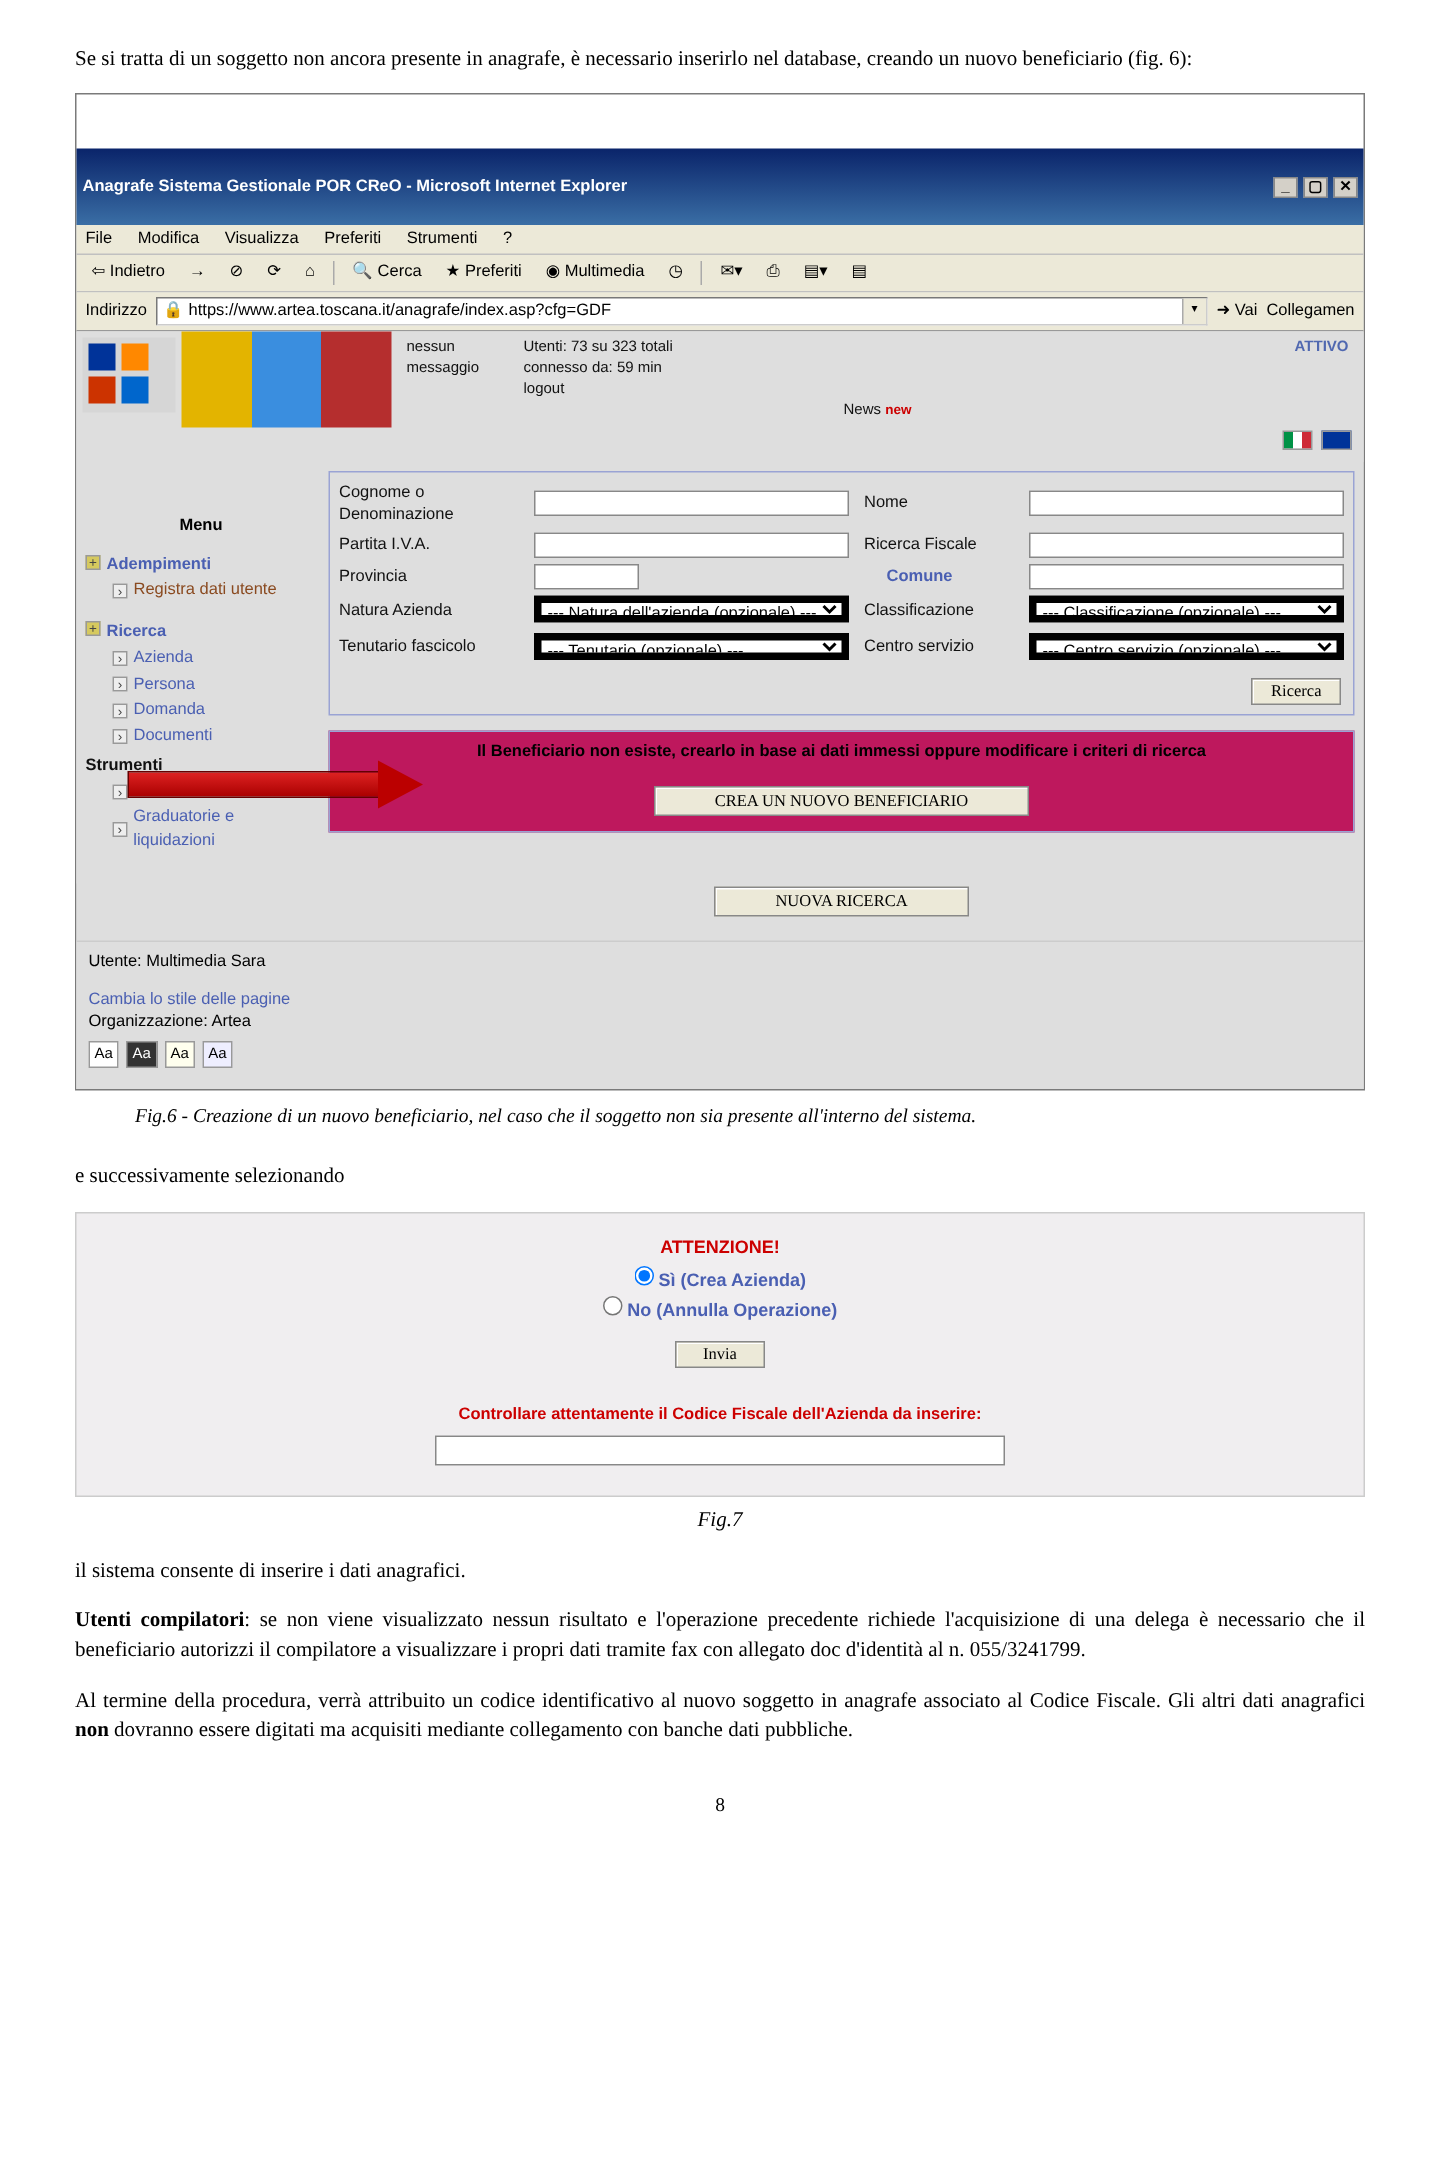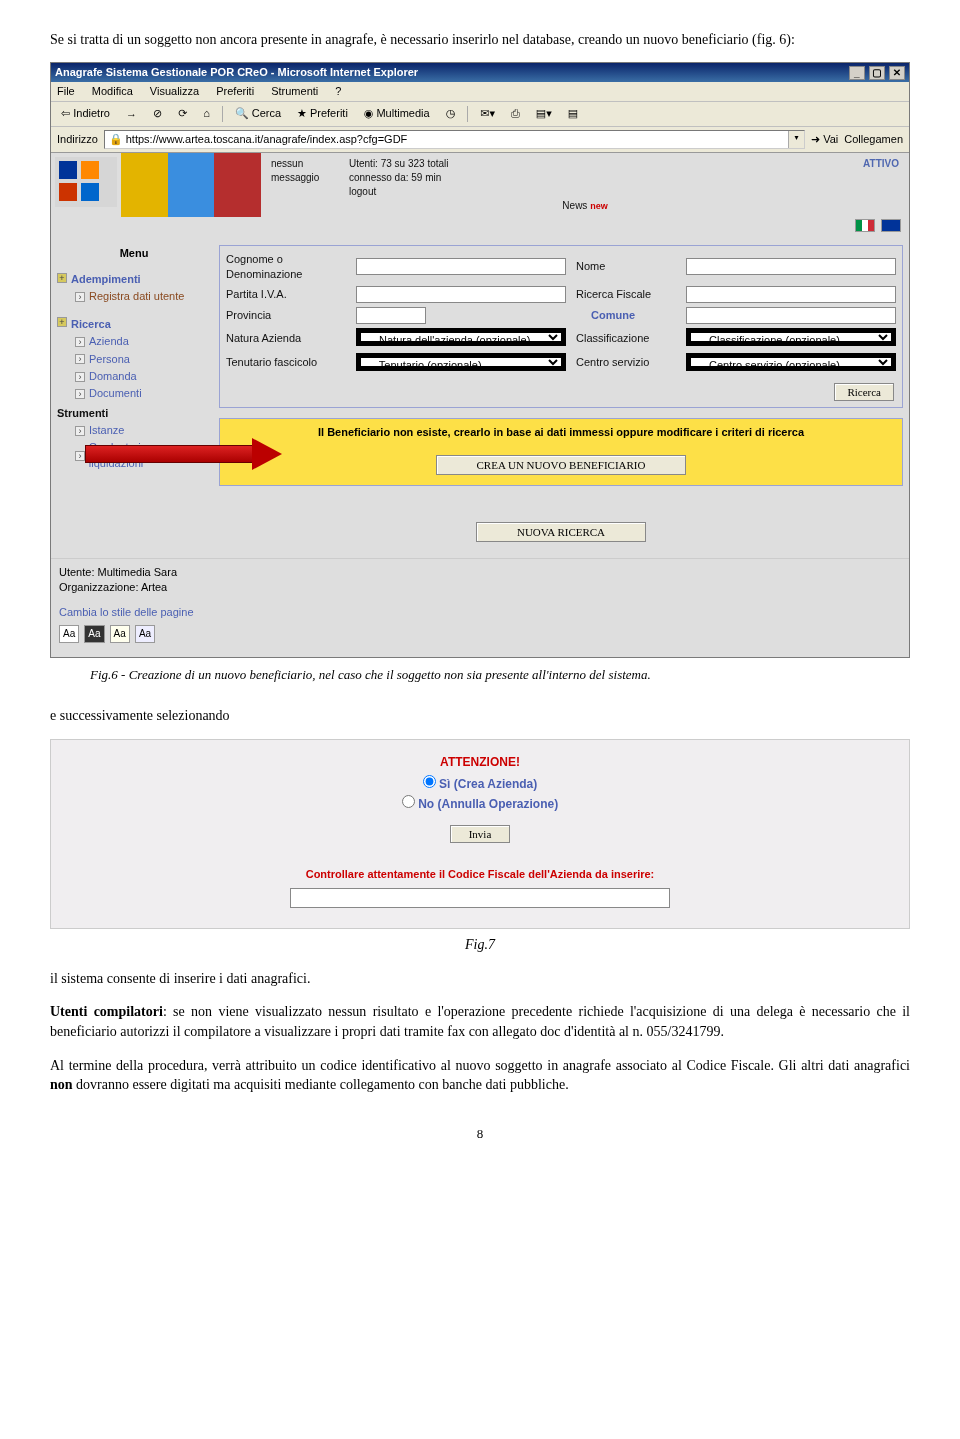--- a/index.html
+++ b/index.html
@@ -14,26 +14,27 @@
   .intro { margin-bottom: 12px; }
   .ie-window {
     border: 1px solid #7a7a7a;
     font-family: Tahoma, Arial, sans-serif;
     font-size: 11px;
     background: #fff;
   }
   .ie-titlebar {
     background: linear-gradient(to bottom, #0a246a, #3a6ea5);
     color: #fff;
-    padding: 2px 4px;
+    padding: 18px 4px;
     display: flex;
     justify-content: space-between;
     align-items: center;
     font-weight: bold;
     font-size: 11px;
+    margin-top: 36px;
   }
   .ie-titlebar .win-controls span {
     display: inline-block;
     width: 16px; height: 14px;
     background: #d4d0c8;
     border: 1px solid #888;
     text-align: center;
     line-height: 12px;
     color: #000;
     font-size: 10px;
@@ -137,20 +138,21 @@
     width: 190px;
     background: #dedede;
     padding: 4px 6px 20px;
     font-size: 11px;
   }
   .sidebar .menu-title {
     text-align: center;
     font-weight: bold;
     color: #000;
     padding: 3px 0 6px;
+    margin-top: 28px;
   }
   .sb-section { color: #4a5fb2; font-weight: bold; margin-top: 4px; }
   .sb-item {
     color: #4a5fb2;
     padding: 1px 0 1px 18px;
     display: flex; align-items:center; gap:4px;
   }
   .sb-item.dark { color: #111; }
   .sb-item.reg { color: #8a4a20; }
   .sqicon {
@@ -208,21 +210,21 @@
     border: 1px solid #888;
     box-shadow: inset 1px 1px 0 #fff;
     padding: 2px 12px;
     font-size: 11px;
     font-family: Tahoma;
     cursor: pointer;
   }
   .btn.wide { padding: 3px 40px; }
   .msg-panel {
     border: 1px solid #9aa3d4;
-    background: #fde047;
+    background: #be185d;
     padding: 6px;
     text-align: center;
     font-weight: bold;
     font-size: 11px;
     margin-bottom: 16px;
     position: relative;
   }
   .red-arrow {
     position: absolute;
     left: -200px;
@@ -484,22 +486,22 @@
         </div>
 
         <div style="text-align:center; padding:20px 0 10px;">
           <button class="btn wide">NUOVA RICERCA</button>
         </div>
       </div>
     </div>
 
     <div class="bottom-utente">
       <div>Utente: Multimedia Sara</div>
+      <div style="margin-top:10px; color:#4a5fb2;">Cambia lo stile delle pagine</div>
       <div>Organizzazione: Artea</div>
-      <div style="margin-top:10px; color:#4a5fb2;">Cambia lo stile delle pagine</div>
       <div class="style-switch">
         <span class="aa">Aa</span>
         <span class="aa" style="background:#333;color:#fff;">Aa</span>
         <span class="aa" style="background:#ffe;">Aa</span>
         <span class="aa" style="background:#eef;">Aa</span>
       </div>
     </div>
   </div>
 </div>
 

